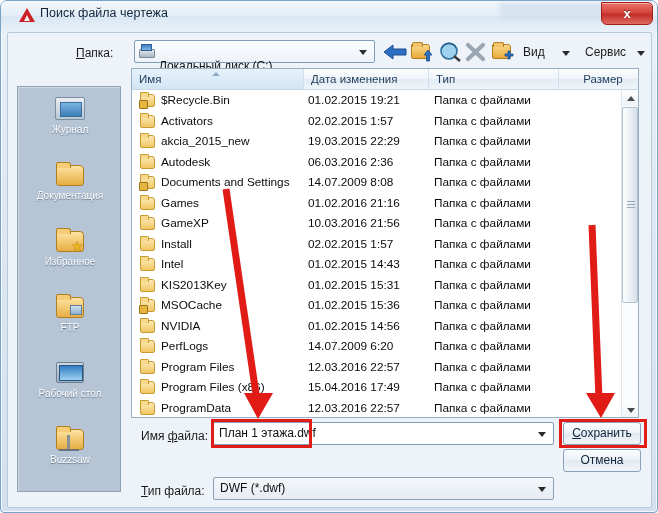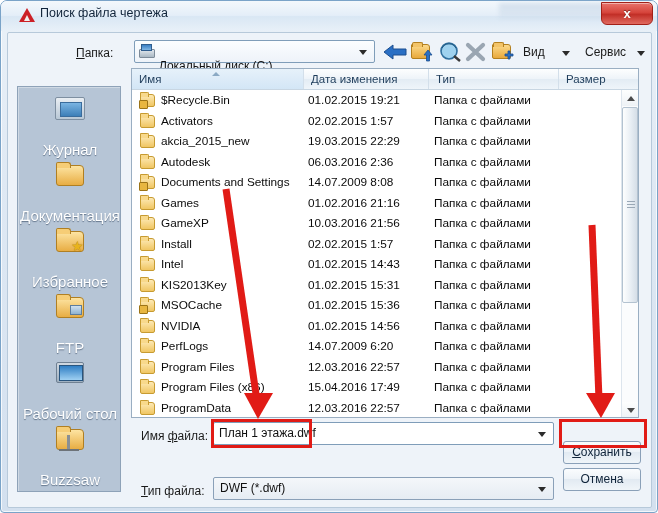--- a/index.html
+++ b/index.html
@@ -157,23 +157,23 @@
     width: 104px; height: 406px;
     background: #b6c5d6;
     border: 1px solid #8ea2b8;
     box-shadow: inset 1px 1px 0 rgba(255,255,255,.35);
   }
   .place {
     position: absolute; left: 0; width: 104px;
     text-align: center; cursor: pointer;
   }
   .place-label {
-    font-size: 15px; color: #ffffff;
+    font-size: 10px; color: #ffffff;
     text-shadow: 0 1px 1px rgba(40,60,85,.6);
-    margin-top: 18px; white-space: nowrap;
+    margin-top: 1px; white-space: nowrap;
   }
   .place-ico {
     position: relative; margin: 0 auto;
     width: 34px; height: 30px;
   }
   .pi-folder {
     position: absolute; left: 3px; top: 6px;
     width: 28px; height: 21px;
     background: linear-gradient(180deg,#fde4a2,#e8ad43);
     border: 1px solid #b07f22;
@@ -246,21 +246,21 @@
   .col-head {
     position: absolute; top: 0; height: 20px;
     font-size: 11.5px; color: #1e3c5a;
     line-height: 20px; padding-left: 7px;
     border-right: 1px solid #d3dfea;
     cursor: pointer; white-space: nowrap;
   }
   #ch-name { left: 0;   width: 172px; background: linear-gradient(180deg,#e6f1fa,#d3e6f6); }
   #ch-date { left: 172px; width: 125px; }
   #ch-type { left: 297px; width: 130px; }
-  #ch-size { left: 427px; width: 81px; border-right: none; }
+  #ch-size { left: 427px; width: 81px; border-right: none; text-align: center; }
   #sort-arrow {
     position: absolute; left: 80px; top: 3px;
     width: 0; height: 0;
     border-left: 4px solid transparent;
     border-right: 4px solid transparent;
     border-bottom: 4px solid #8aa9c4;
   }
 
   .row {
     position: absolute; left: 0; height: 20.5px; width: 508px;
@@ -359,21 +359,20 @@
   }
   #ftype-combo .combo-arrow { right: 7px; top: 9px; }
 
   .dlg-btn {
     position: absolute; width: 78px; height: 23px;
     background: linear-gradient(180deg,#fafcfe 0%,#eef3f8 45%,#e2eaf2 50%,#f0f5f9 100%);
     border: 1px solid #8aa0b8; border-radius: 3px;
     font-size: 12px; color: #10243a;
     text-align: center; line-height: 21px;
     cursor: pointer;
-    margin-top: 19px;
   }
   .dlg-btn u { text-decoration: underline; }
   #btn-save   { left: 562px; top: 421px; }
   #btn-cancel { left: 562px; top: 448px; }
 
   
   .hl-box {
     position: absolute;
     border: 3px solid #e11b16;
     pointer-events: none;

